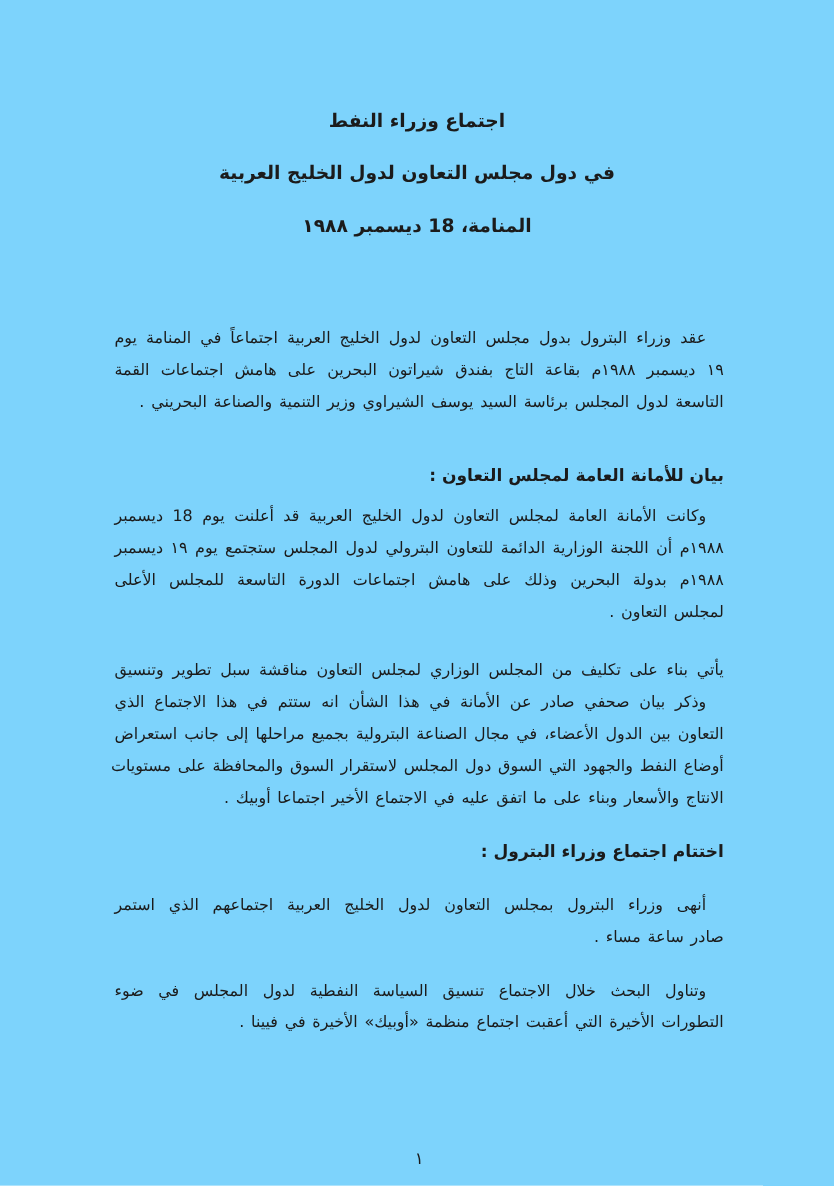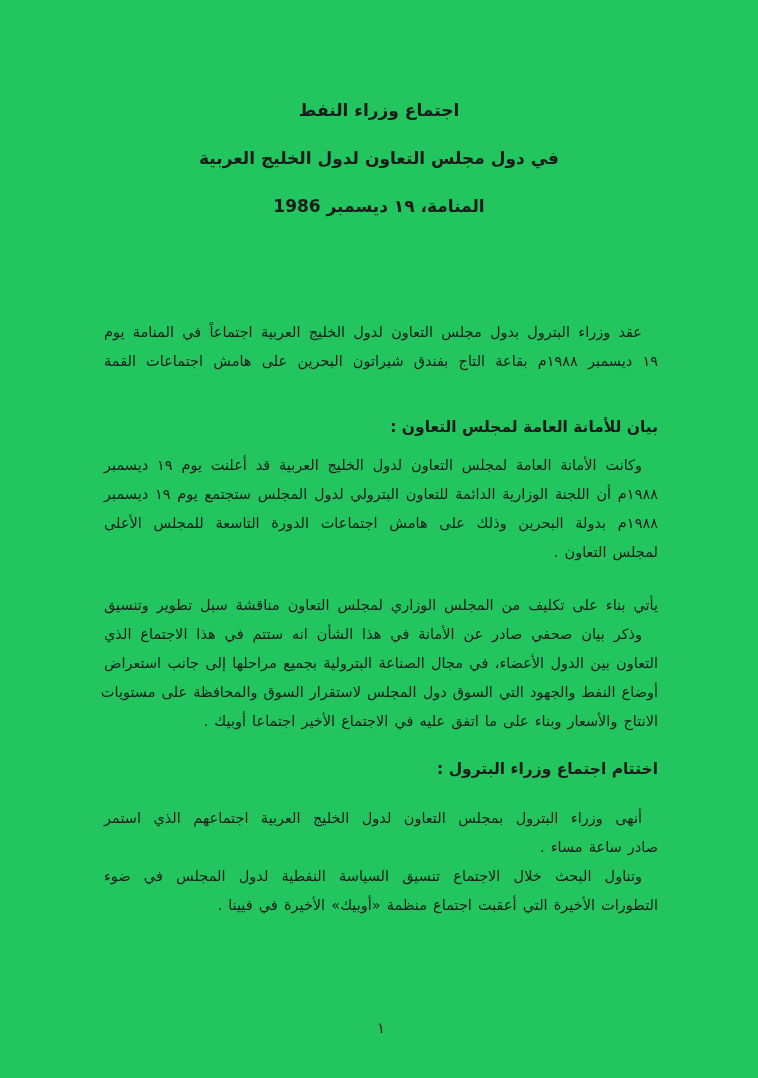--- a/index.html
+++ b/index.html
@@ -5,21 +5,21 @@
   html, body {
     margin: 0;
     padding: 0;
     background: #fdfdfc;
   }
   .page {
     position: relative;
     width: 758px;
     height: 1078px;
     margin: 0 auto;
-    background: #22c55e;
+    background: #7dd3fc;
     color: #1b1b1b;
     font-family: "DejaVu Sans", sans-serif;
     direction: rtl;
     overflow: hidden;
     box-sizing: border-box;
     padding-top: 86px;
   }
   .titles {
     text-align: center;
   }
@@ -49,57 +49,58 @@
     text-align-last: right;
     white-space: normal;
   }
   .heading {
     font-size: 15.5px;
     font-weight: bold;
     line-height: 29px;
     text-align: right;
     margin: 0;
   }
-  .p1 { margin-top: 88px; }
+  .p1 { margin-top: 64px; }
   .h1 { margin-top: 37px; text-align: right; }
   .p2 { margin-top: 9px; }
   .p3 { margin-top: 24px; }
   .h2 { margin-top: 19px; }
   .p4 { margin-top: 20px; }
-  .p5 { }
+  .p5 { margin-top: 20px; }
   .page-number {
     margin-top: 98px;
     text-align: center;
     font-size: 15px;
     line-height: 20px;
     color: #1b1b1b;
   }
 </style>
 </head>
 <body>
 
 <div class="page">
 
   <header class="titles">
     <div class="title-line">اجتماع وزراء النفط</div>
     <div class="title-line">في دول مجلس التعاون لدول الخليج العربية</div>
-    <div class="title-line">المنامة، ١٩ ديسمبر 1986</div>
+    <div class="title-line">المنامة، 18 ديسمبر ١٩٨٨</div>
   </header>
 
   <main class="content">
 
     <div class="para p1">
         <div class="line first">عقد وزراء البترول بدول مجلس التعاون لدول الخليج العربية اجتماعاً في المنامة يوم</div>
         <div class="line">١٩ ديسمبر ١٩٨٨م بقاعة التاج بفندق شيراتون البحرين على هامش اجتماعات القمة</div>
+        <div class="line last">التاسعة لدول المجلس برئاسة السيد يوسف الشيراوي وزير التنمية والصناعة البحريني .</div>
       </div>
 
     <h2 class="heading h1">بيان للأمانة العامة لمجلس التعاون :</h2>
 
     <div class="para p2">
-        <div class="line first">وكانت الأمانة العامة لمجلس التعاون لدول الخليج العربية قد أعلنت يوم ١٩ ديسمبر</div>
+        <div class="line first">وكانت الأمانة العامة لمجلس التعاون لدول الخليج العربية قد أعلنت يوم 18 ديسمبر</div>
         <div class="line">١٩٨٨م أن اللجنة الوزارية الدائمة للتعاون البترولي لدول المجلس ستجتمع يوم ١٩ ديسمبر</div>
         <div class="line">١٩٨٨م بدولة البحرين وذلك على هامش اجتماعات الدورة التاسعة للمجلس الأعلى</div>
         <div class="line last">لمجلس التعاون .</div>
       </div>
 
     <div class="para p3">
         <div class="line">يأتي بناء على تكليف من المجلس الوزاري لمجلس التعاون مناقشة سبل تطوير وتنسيق</div>
         <div class="line first">وذكر بيان صحفي صادر عن الأمانة في هذا الشأن انه ستتم في هذا الاجتماع الذي</div>
         <div class="line">التعاون بين الدول الأعضاء، في مجال الصناعة البترولية بجميع مراحلها إلى جانب استعراض</div>
         <div class="line">أوضاع النفط والجهود التي السوق دول المجلس لاستقرار السوق والمحافظة على مستويات</div>

